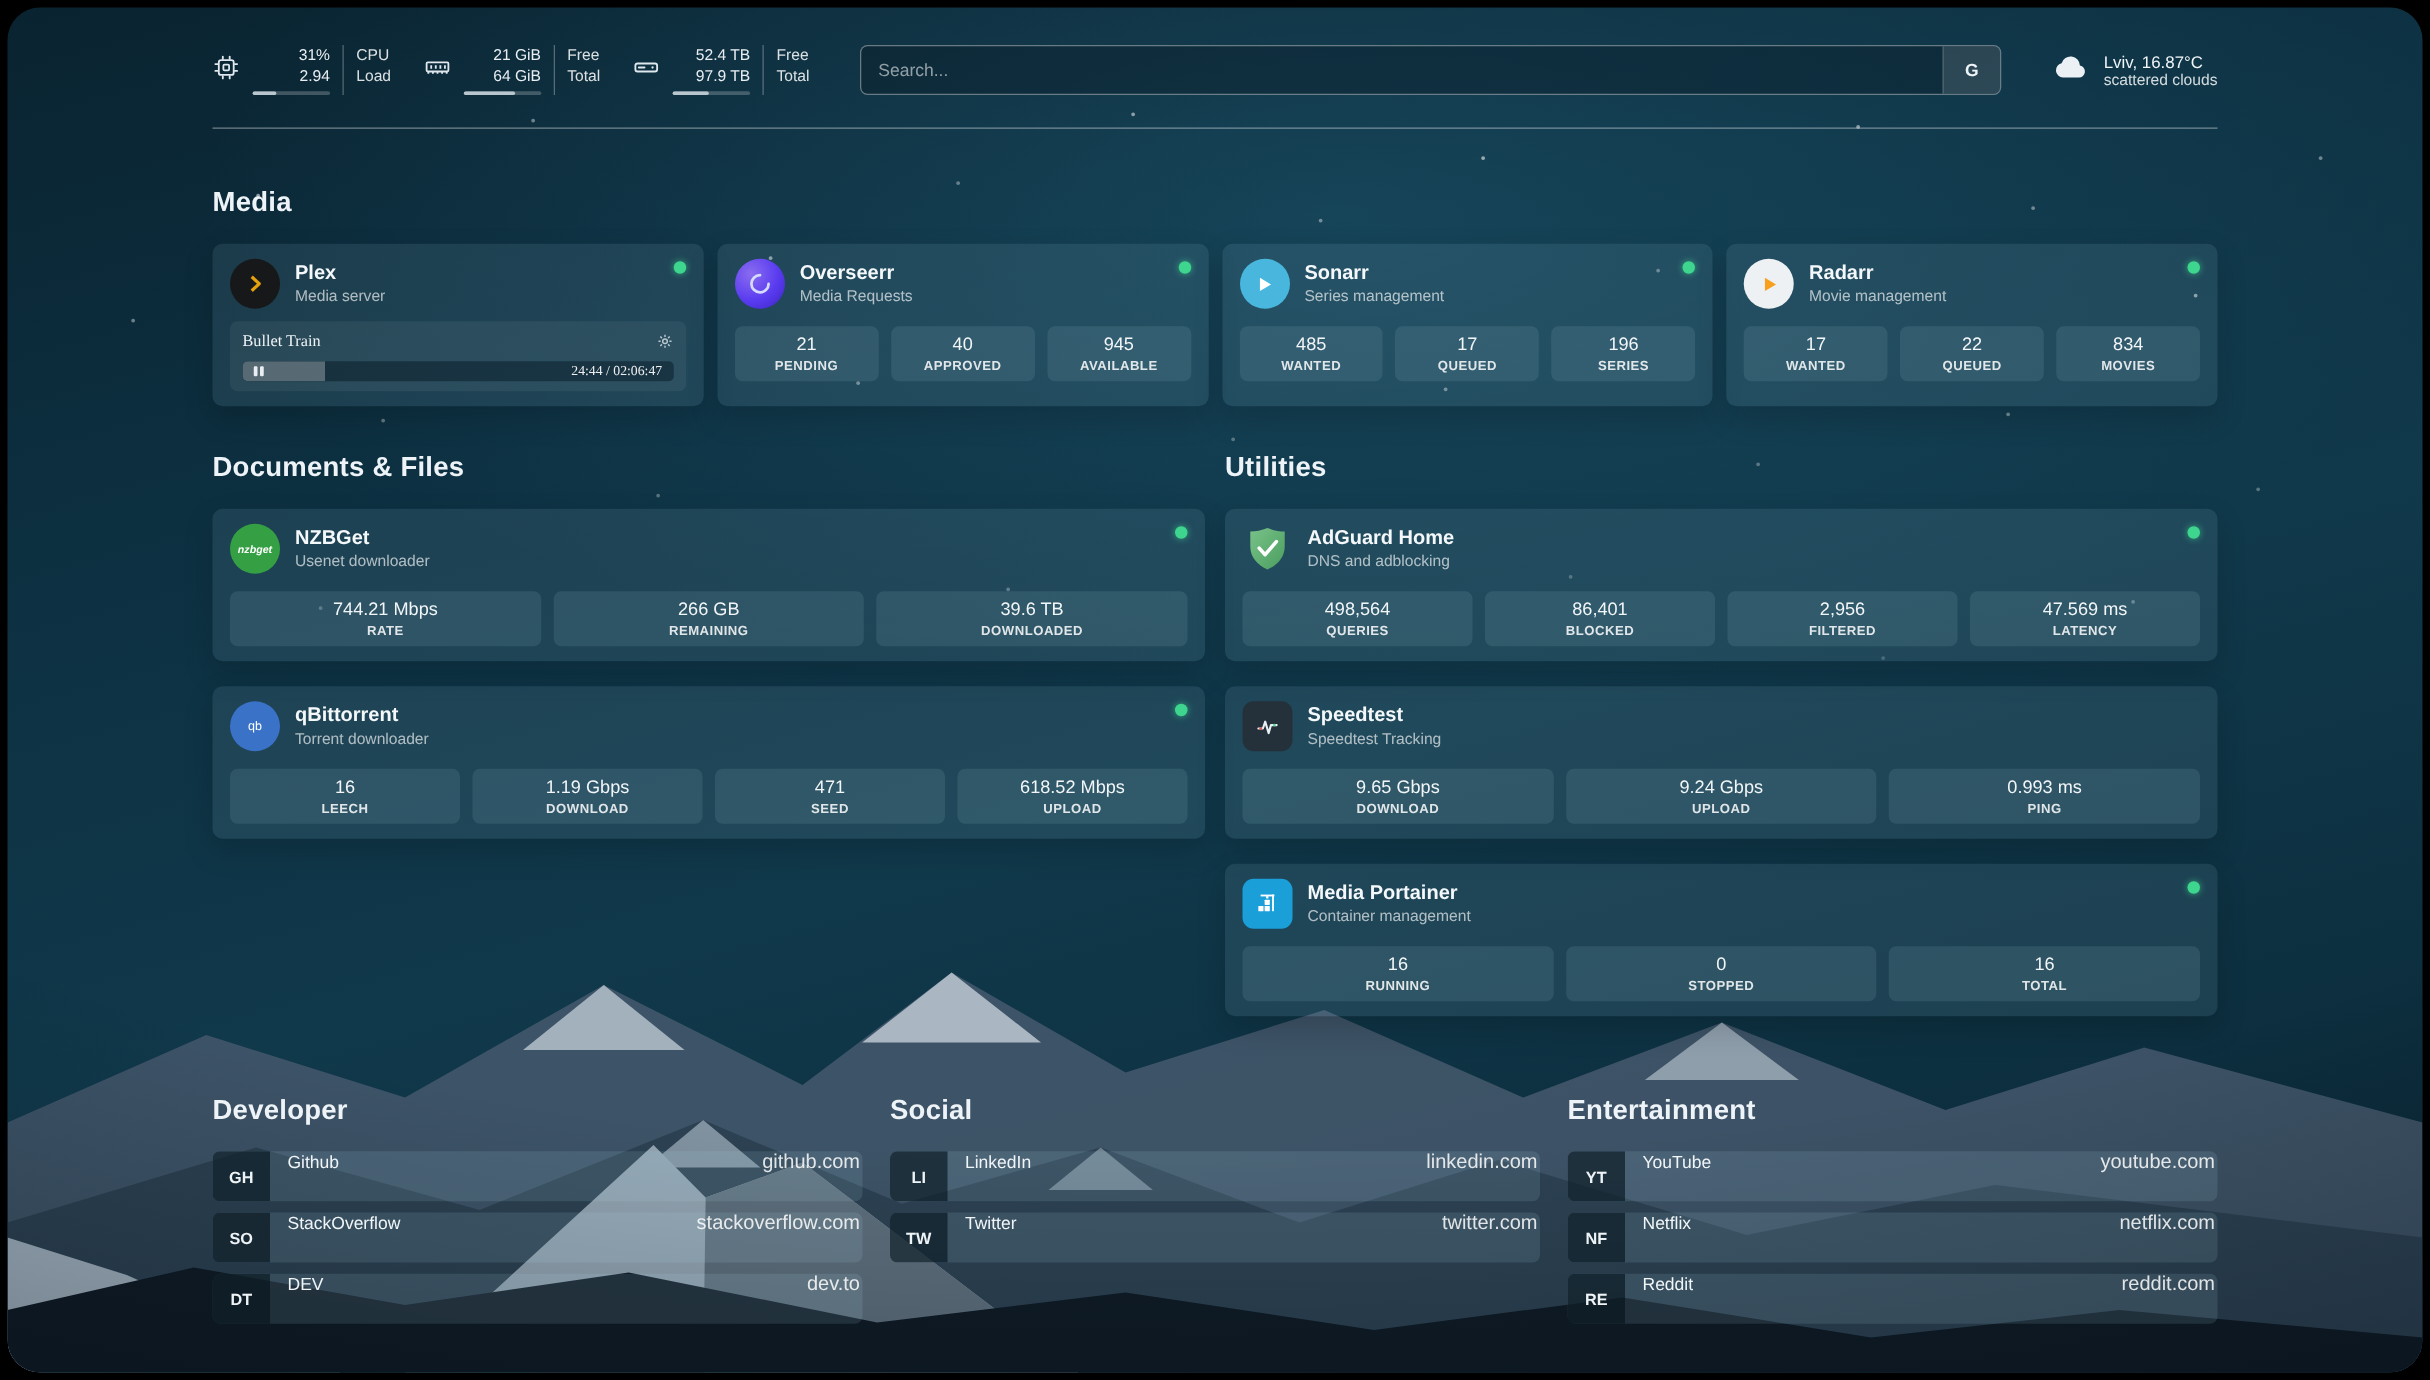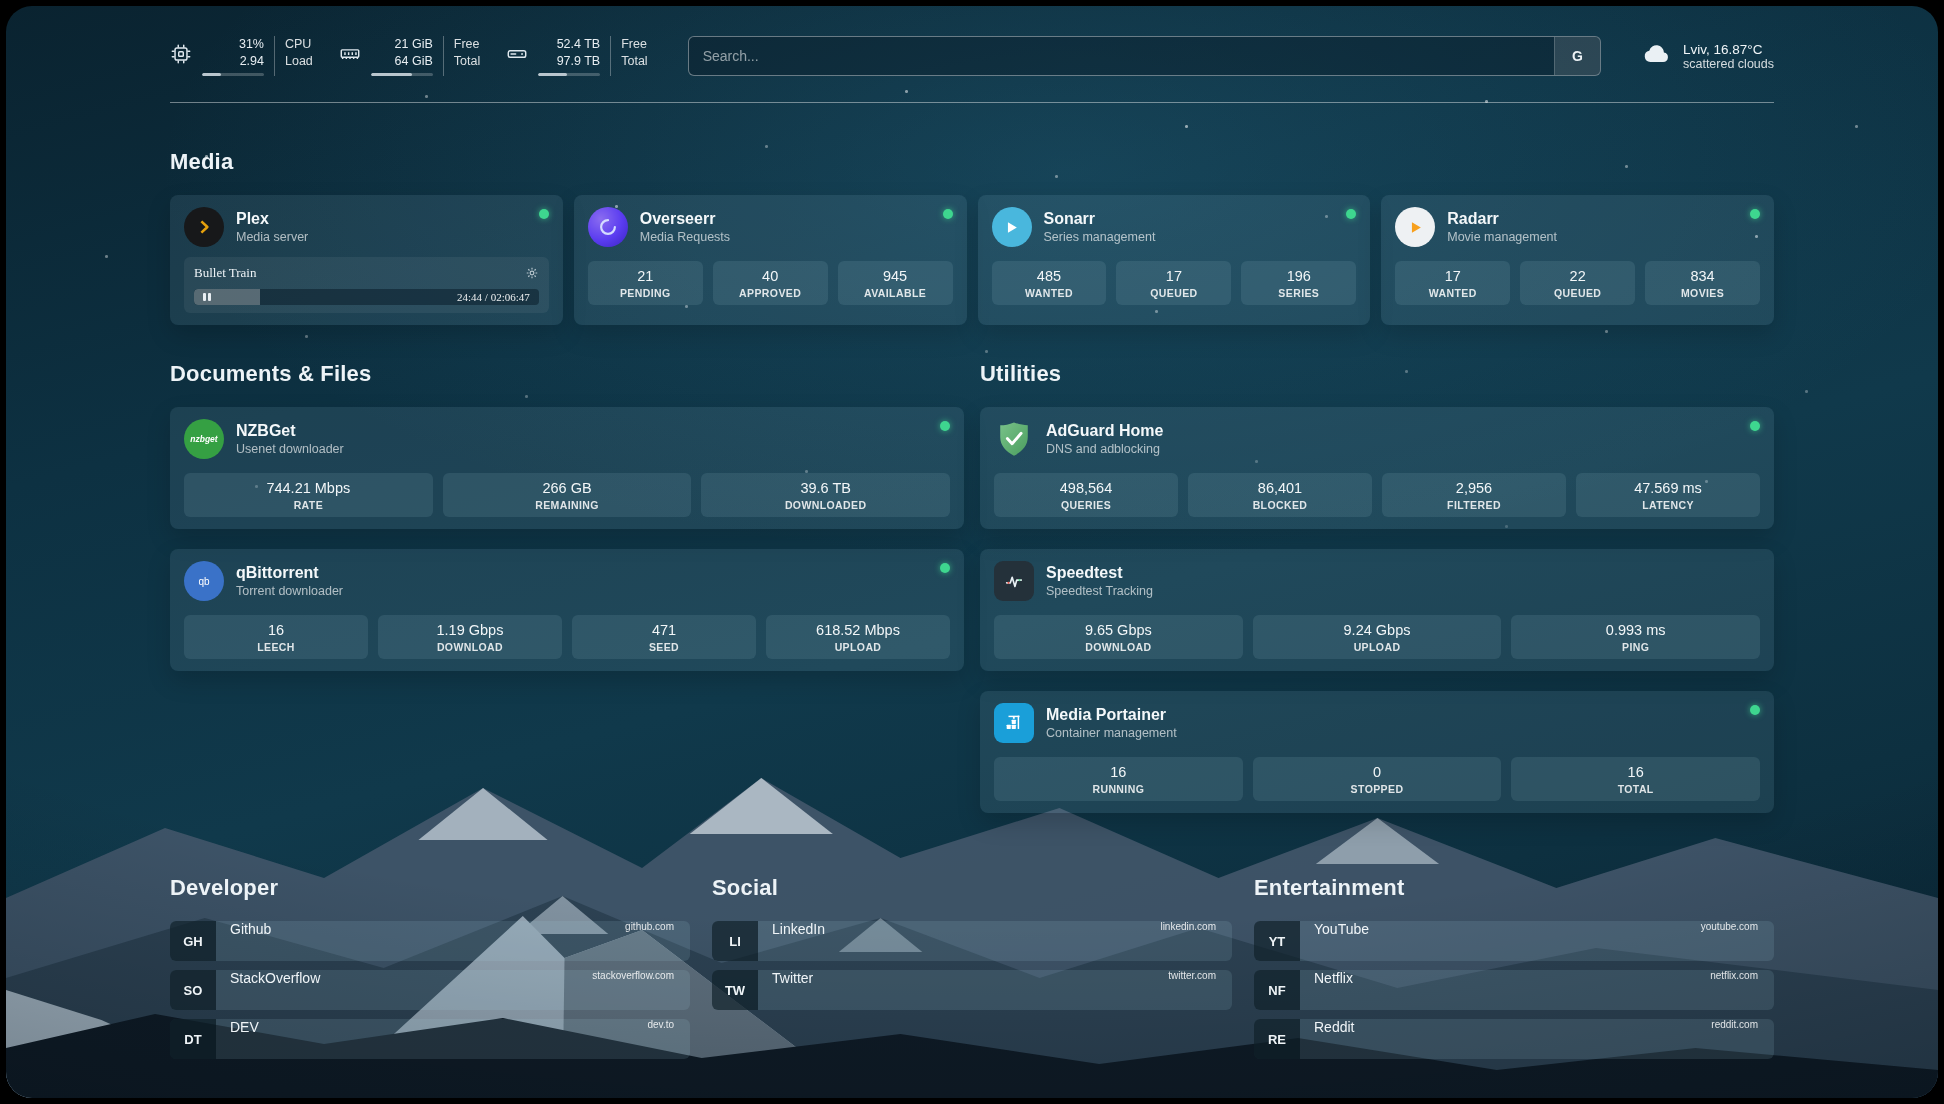--- a/index.html
+++ b/index.html
@@ -104,21 +104,21 @@
   .columns { display:grid; grid-template-columns:1fr 1fr; gap:0 16px; margin-top:36px; }
   .col .card { margin-bottom:20px; }
 
   
   .bookmarks { display:grid; grid-template-columns:repeat(3,1fr); gap:0 22px; margin-top:42px; align-items:start; }
   .bm-row { display:flex; align-items:flex-start; background:rgba(173,216,235,.13); border-radius:6px;
     margin-bottom:9px; overflow:hidden; height:40px; cursor:pointer; }
   .bm-abbr { width:46px; height:100%; background:rgba(4,18,26,.62); display:flex; align-items:center;
     justify-content:center; font-weight:700; font-size:13px; color:#eef3f6; flex:none; }
   .bm-name { margin-left:14px; font-size:14px; color:#f0f5f8; }
-  .bm-url { margin-left:auto; padding-right:16px; font-size:10px; color:rgba(255,255,255,.85); }
+  .bm-url { margin-left:auto; padding-right:2px; font-size:16px; color:rgba(255,255,255,.85); }
 </style>
 </head>
 <body>
 
 <div class="frame">
   <div class="bg-glow"></div>
   <div class="stars"></div>
 
   <svg class="mountains" viewBox="0 0 1944 480" preserveAspectRatio="none">
     <path d="M0 280 L160 210 L320 260 L480 170 L640 250 L760 160 L900 240 L1060 190 L1220 260 L1380 200 L1560 270 L1720 220 L1944 280 L1944 480 L0 480 Z" fill="#43576a" opacity=".9"></path>

